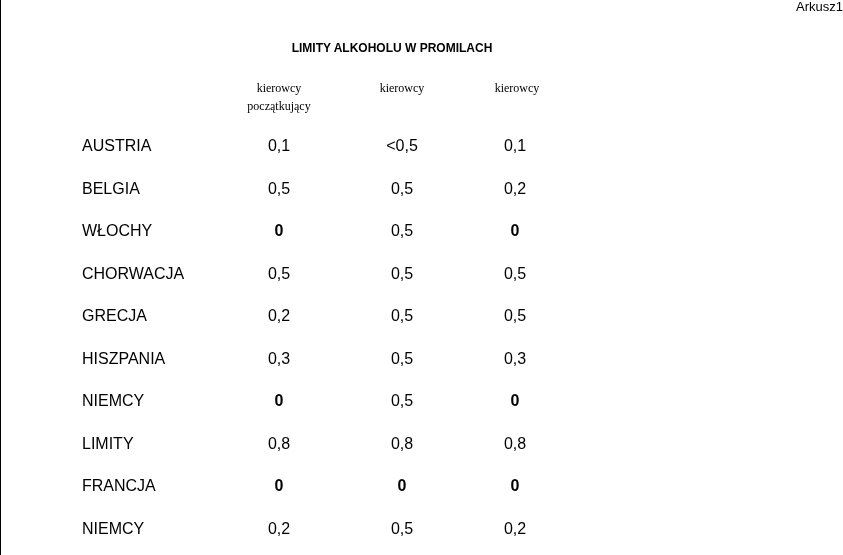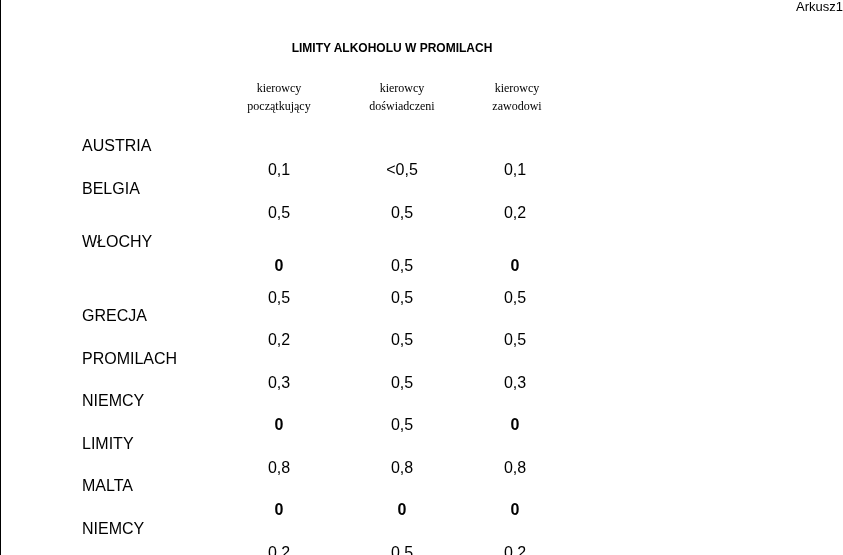--- a/index.html
+++ b/index.html
@@ -60,21 +60,20 @@
       line-height: 20px;
     }
     .country {
       position: absolute;
       left: 82px;
     }
     .cell {
       position: absolute;
       width: 80px;
       text-align: center;
-      margin-top: 24px;
     }
     .c1 { left: 239px; }
     .c2 { left: 362px; }
     .c3 { left: 475px; }
     .bold { font-weight: bold; }
   </style>
 </head>
 <body>
 
 <div class="left-border"></div>
@@ -82,77 +81,76 @@
 <div class="sheet-name">Arkusz1</div>
 
 <div class="title">LIMITY ALKOHOLU W PROMILACH</div>
 
 <div class="col-header" style="left:214px;">
   <div>kierowcy</div>
   <div>początkujący</div>
 </div>
 <div class="col-header" style="left:337px;">
   <div>kierowcy</div>
-  <div>doświadczeni</div>
 </div>
 <div class="col-header" style="left:452px;">
   <div>kierowcy</div>
-  <div>zawodowi</div>
 </div>
 
 <div id="rows">
     <div class="row" style="top: 136px;">
       <span class="country">AUSTRIA</span>
       <span class="cell c1">0,1</span>
       <span class="cell c2">&lt;0,5</span>
       <span class="cell c3">0,1</span>
     </div>
     <div class="row" style="top: 179px;">
       <span class="country">BELGIA</span>
       <span class="cell c1">0,5</span>
       <span class="cell c2">0,5</span>
       <span class="cell c3">0,2</span>
     </div>
-    <div class="row" style="top: 232px;">
+    <div class="row" style="top: 221px;">
       <span class="country">WŁOCHY</span>
       <span class="cell c1 bold">0</span>
       <span class="cell c2">0,5</span>
       <span class="cell c3 bold">0</span>
     </div>
     <div class="row" style="top: 264px;">
+      <span class="country">CHORWACJA</span>
       <span class="cell c1">0,5</span>
       <span class="cell c2">0,5</span>
       <span class="cell c3">0,5</span>
     </div>
     <div class="row" style="top: 306px;">
       <span class="country">GRECJA</span>
       <span class="cell c1">0,2</span>
       <span class="cell c2">0,5</span>
       <span class="cell c3">0,5</span>
     </div>
     <div class="row" style="top: 349px;">
-      <span class="country">PROMILACH</span>
+      <span class="country">HISZPANIA</span>
       <span class="cell c1">0,3</span>
       <span class="cell c2">0,5</span>
       <span class="cell c3">0,3</span>
     </div>
     <div class="row" style="top: 391px;">
       <span class="country">NIEMCY</span>
       <span class="cell c1 bold">0</span>
       <span class="cell c2">0,5</span>
       <span class="cell c3 bold">0</span>
     </div>
     <div class="row" style="top: 434px;">
       <span class="country">LIMITY</span>
       <span class="cell c1">0,8</span>
       <span class="cell c2">0,8</span>
       <span class="cell c3">0,8</span>
     </div>
     <div class="row" style="top: 476px;">
-      <span class="country">MALTA</span>
+      <span class="country">FRANCJA</span>
       <span class="cell c1 bold">0</span>
       <span class="cell c2 bold">0</span>
       <span class="cell c3 bold">0</span>
     </div>
     <div class="row" style="top: 519px;">
       <span class="country">NIEMCY</span>
       <span class="cell c1">0,2</span>
       <span class="cell c2">0,5</span>
       <span class="cell c3">0,2</span>
     </div>

